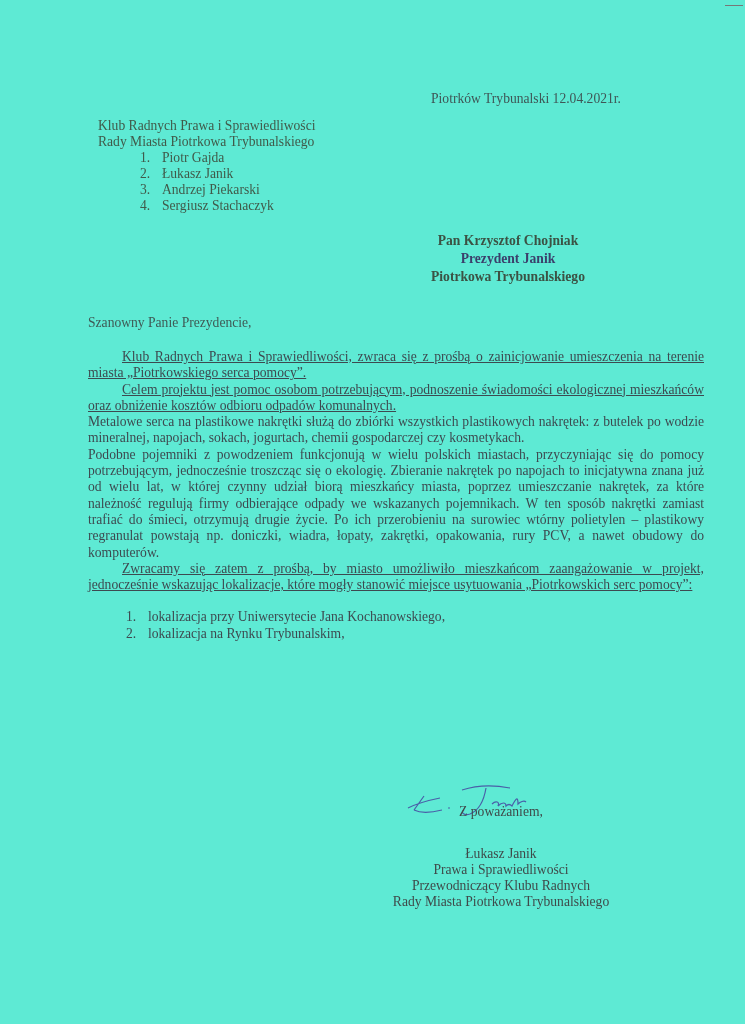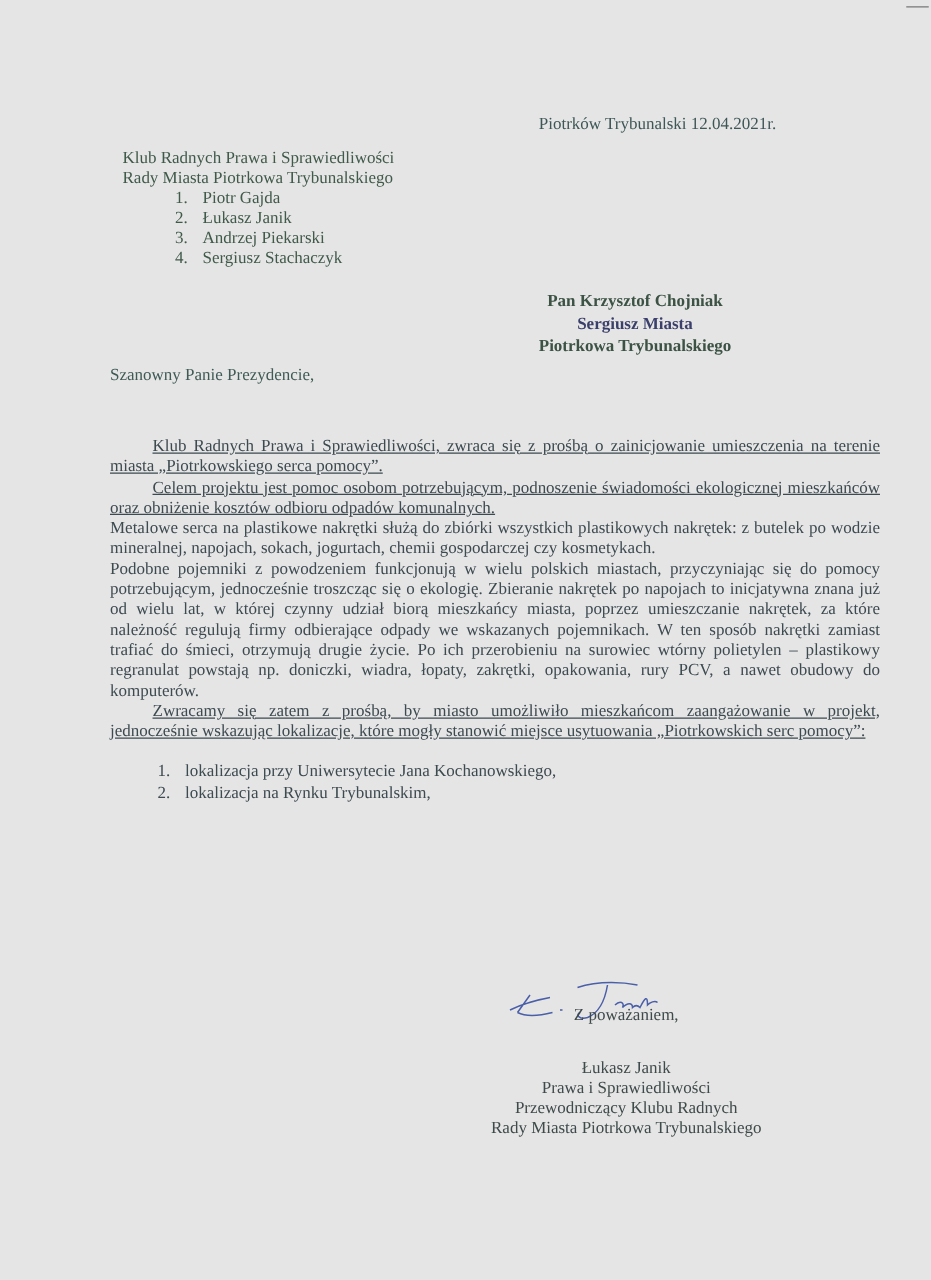--- a/index.html
+++ b/index.html
@@ -1,30 +1,30 @@
 <!DOCTYPE html>
 <html><head>
 <meta charset="utf-8">
 <style>
   html, body { margin: 0; padding: 0; background: #ffffff; }
   body { width: 745px; height: 1024px; position: relative; overflow: hidden;
          font-family: "Liberation Serif", "DejaVu Serif", serif; color: #3a4a4a; }
-  .page { position: absolute; inset: 0; background: #e5e5e5; }
+  .page { position: absolute; inset: 0; background: #5eead4; }
   .scan-mark { position: absolute; top: 5px; left: 725px; width: 18px; height: 1px; background: #777; }
   .t { position: absolute; font-size: 13.6px; line-height: 17px; white-space: nowrap; }
   .date { left: 431px; top: 90px; color: #3f5656; }
   .sender { left: 80px; top: 117px; color: #405a4a; margin-left: 18px; }
   .sender .line { display: block; height: 16px; }
   .sender ol { margin: 0; padding-left: 42px; list-style: none; }
   .sender li { height: 16px; }
   .num { display: inline-block; width: 22px; }
   .recipient { left: 431px; top: 232px; font-weight: bold; color: #3b5244; line-height: 18px; text-align: center; }
   .recipient span { display: block; }
   .recipient .r2 { color: #3b3f6b; }
-  .salutation { left: 88px; top: 291px; color: #3f5a55; }
+  .salutation { left: 88px; top: 314px; color: #3f5a55; }
   .body { position: absolute; left: 88px; top: 349px; width: 616px; font-size: 13.6px; line-height: 16.3px; color: #3d4a50; }
   .body p { margin: 0; text-align: justify; }
   .body p.indent { text-indent: 34px; text-decoration: underline; }
   .locations { margin: 16px; padding-left: 22px; list-style: none; }
   .locations li { height: 16.3px; }
   .closing-line { position: absolute; left: 88px; top: 707px; font-size: 13.6px; color: #3d4a60; }
   .signoff { position: absolute; left: 372px; top: 804px; width: 258px; text-align: center; font-size: 13.6px; line-height: 16px; color: #3f4a4a; }
   .signoff span { display: block; }
   .sig { position: absolute; left: 400px; top: 780px; width: 150px; height: 40px; }
   .greeting { margin-bottom: 26px; }
@@ -43,21 +43,21 @@
     <ol>
       <li><span class="num">1.</span><span>Piotr Gajda</span></li>
       <li><span class="num">2.</span><span>Łukasz Janik</span></li>
       <li><span class="num">3.</span><span>Andrzej Piekarski</span></li>
       <li><span class="num">4.</span><span>Sergiusz Stachaczyk</span></li>
     </ol>
   </div>
 
   <div class="t recipient">
     <span>Pan Krzysztof Chojniak</span>
-    <span class="r2">Sergiusz Miasta</span>
+    <span class="r2">Prezydent Janik</span>
     <span>Piotrkowa Trybunalskiego</span>
   </div>
 
   <div class="t salutation">Szanowny Panie Prezydencie,</div>
 
   <div class="body">
     <p class="indent">Klub Radnych Prawa i Sprawiedliwości, zwraca się z prośbą o zainicjowanie umieszczenia na terenie miasta „Piotrkowskiego serca pomocy”.</p>
     <p class="indent">Celem projektu jest pomoc osobom potrzebującym, podnoszenie świadomości ekologicznej mieszkańców oraz obniżenie kosztów odbioru odpadów komunalnych.</p>
     <p>Metalowe serca na plastikowe nakrętki służą do zbiórki wszystkich plastikowych nakrętek: z butelek po wodzie mineralnej, napojach, sokach, jogurtach, chemii gospodarczej czy kosmetykach.</p>
     <p>Podobne pojemniki z powodzeniem funkcjonują w wielu polskich miastach, przyczyniając się do pomocy potrzebującym, jednocześnie troszcząc się o ekologię. Zbieranie nakrętek po napojach to inicjatywna znana już od wielu lat, w której czynny udział biorą mieszkańcy miasta, poprzez umieszczanie nakrętek, za które należność regulują firmy odbierające odpady we wskazanych pojemnikach. W ten sposób nakrętki zamiast trafiać do śmieci, otrzymują drugie życie. Po ich przerobieniu na surowiec wtórny polietylen – plastikowy regranulat powstają np. doniczki, wiadra, łopaty, zakrętki, opakowania, rury PCV, a nawet obudowy do komputerów.</p>

